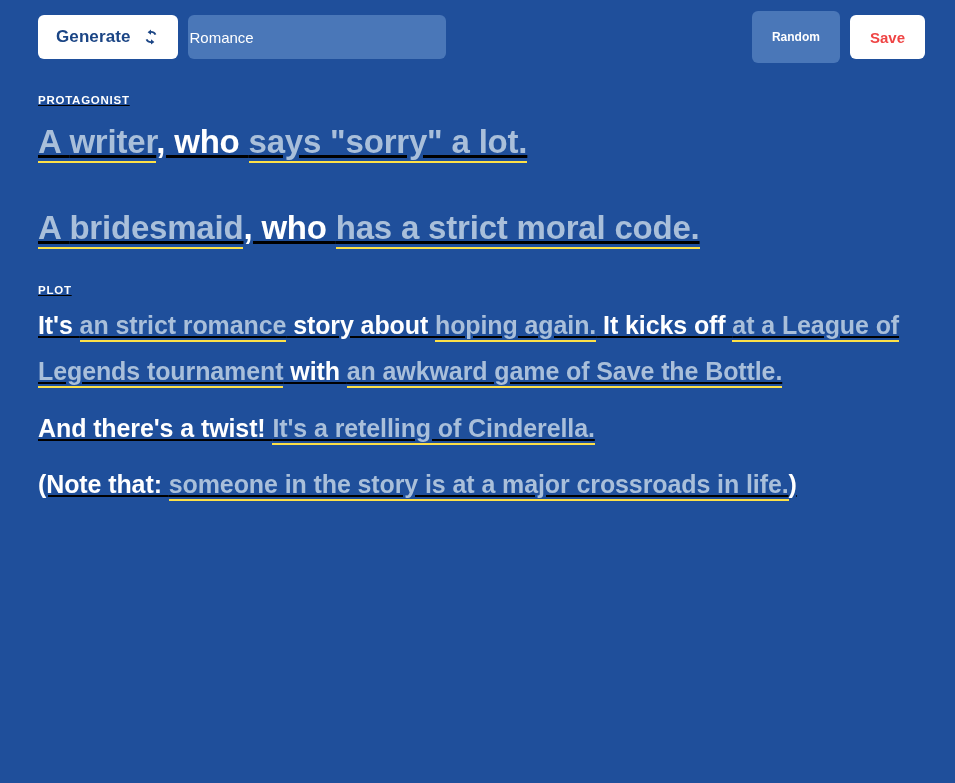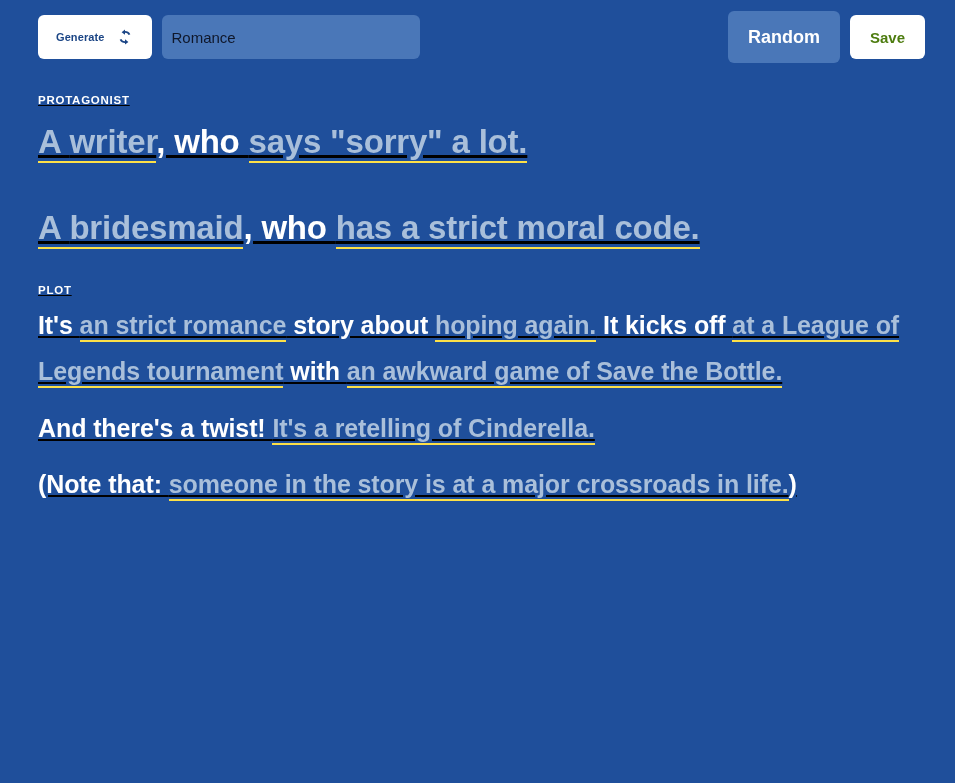--- a/index.html
+++ b/index.html
@@ -29,21 +29,21 @@
     border: none;
     outline: none;
     border-radius: 6px;
     font-family: inherit;
     cursor: pointer;
     white-space: nowrap;
   }
   .btn-generate {
     background: #ffffff;
     color: #1b4585;
-    font-size: 11px;
+    font-size: 17px;
     font-weight: bold;
     height: 44px;
     padding: 0 18px;
     display: inline-flex;
     align-items: center;
     gap: 11px;
     letter-spacing: 0.1px;
   }
   .refresh-icon {
     display: inline-flex;
@@ -54,40 +54,40 @@
   }
   .refresh-icon svg { display: block; }
 
   .genre-input {
     background: #4a77b8;
     border: none;
     outline: none;
     border-radius: 6px;
     height: 44px;
     width: 258px;
-    padding: 0 10px;
-    color: #0f172a;
+    padding: 0 2px;
+    color: #ffffff;
     font-size: 15px;
     font-family: inherit;
   }
   .genre-input::placeholder { color: #e9eff7; opacity: 1; }
 
   .toolbar-spacer { flex: 1 1 auto; }
 
   .btn-random {
     background: #4a77b8;
     color: #ffffff;
-    font-size: 18px;
+    font-size: 12px;
     font-weight: bold;
     height: 52px;
     padding: 0 20px;
   }
   .btn-save {
     background: #ffffff;
-    color: #4d7c0f;
+    color: #ef4444;
     font-size: 15px;
     font-weight: bold;
     height: 44px;
     padding: 0 20px;
     text-align: right;
   }
 
   
   .content {
     padding: 30px 38px 0 38px;

